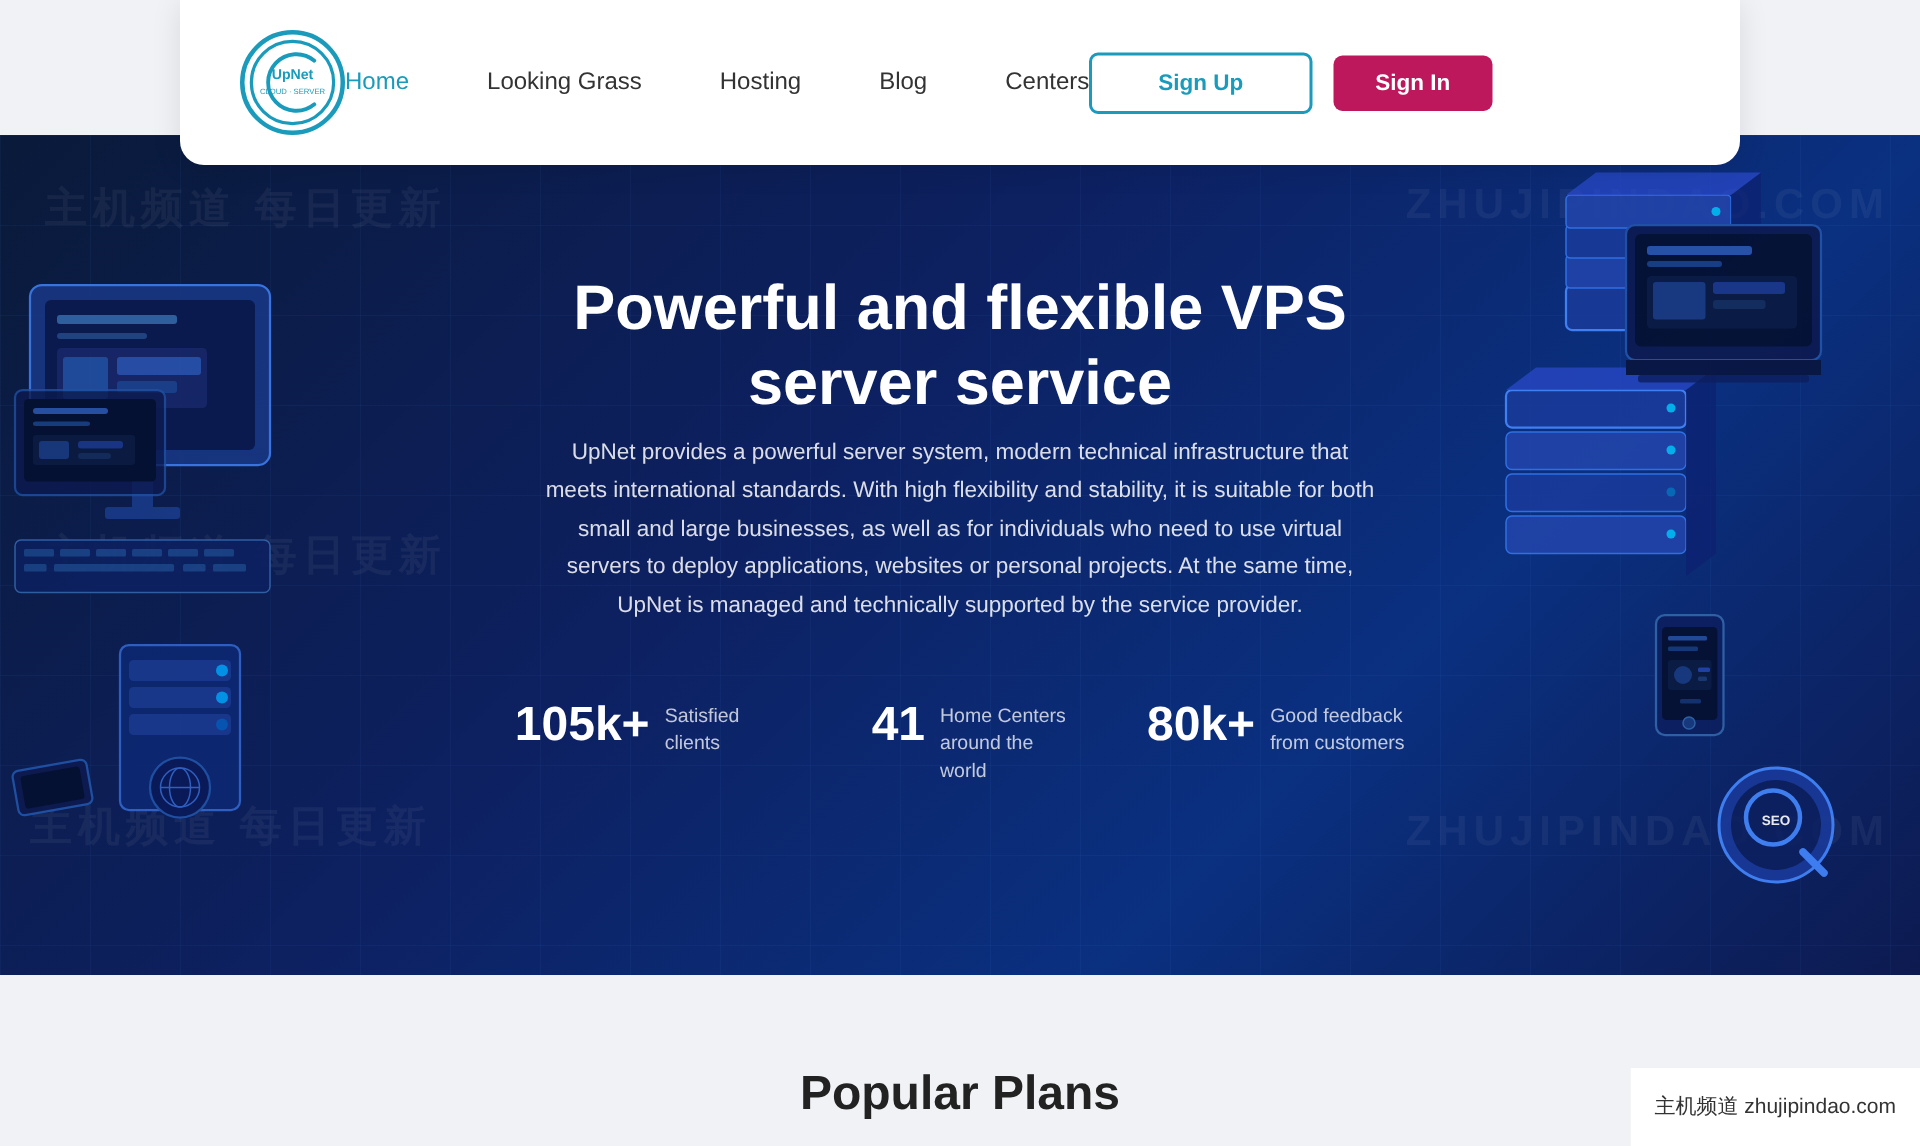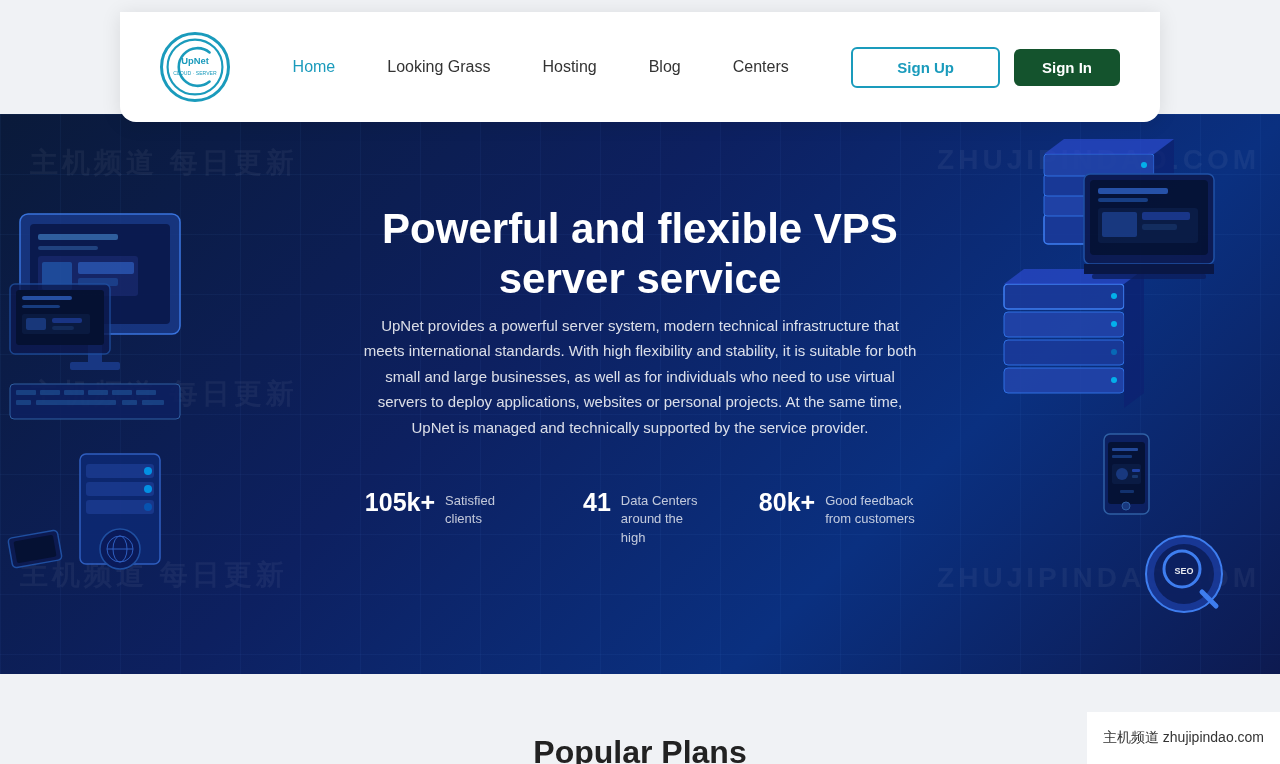--- a/index.html
+++ b/index.html
@@ -2,27 +2,27 @@
 <html><head>
   <meta charset="utf-8">
   <style>
     * { margin: 0; padding: 0; box-sizing: border-box; }
     body { font-family: 'Segoe UI', Arial, sans-serif; background: #f0f2f5; width: 1280px; overflow-x: hidden; }
 
     
     .navbar {
       background: #fff;
       width: 1040px;
-      margin: 12px auto;
+      margin: 0 auto;
       border-radius: 0 0 16px 16px;
       padding: 0 40px;
       height: 110px;
       display: flex;
       align-items: center;
-      justify-content: space-between;
+      justify-content: flex-start;
       position: relative;
       z-index: 10;
       box-shadow: 0 2px 20px rgba(0,0,0,0.1);
     }
     .logo-area {
       display: flex;
       align-items: center;
       gap: 8px;
     }
     .logo-circle {
@@ -65,21 +65,21 @@
       background: transparent;
       color: #1a9bbc;
       border-radius: 6px;
       font-size: 15px;
       font-weight: 600;
       cursor: pointer;
     }
     .btn-signin {
       padding: 10px 28px;
       border: none;
-      background: #14532d;
+      background: #be185d;
       color: #fff;
       border-radius: 6px;
       font-size: 15px;
       font-weight: 600;
       cursor: pointer;
     }
 
     
     .hero {
       background: linear-gradient(135deg, #0a1a3a 0%, #0d2060 40%, #0a3080 70%, #0d1a50 100%);
@@ -146,21 +146,21 @@
       position: relative;
       z-index: 5;
     }
     .stat-item {
       display: flex;
       align-items: flex-start;
       gap: 10px;
     }
     .stat-number {
       color: #fff;
-      font-size: 25px;
+      font-size: 32px;
       font-weight: 800;
       white-space: nowrap;
     }
     .stat-label {
       color: rgba(255,255,255,0.75);
       font-size: 13px;
       line-height: 1.4;
       margin-top: 4px;
       max-width: 90px;
     }
@@ -387,21 +387,21 @@
     <p class="hero-desc">UpNet provides a powerful server system, modern technical infrastructure that meets international standards. With high flexibility and stability, it is suitable for both small and large businesses, as well as for individuals who need to use virtual servers to deploy applications, websites or personal projects. At the same time, UpNet is managed and technically supported by the service provider.</p>
   </div>
 
   <div class="hero-stats">
     <div class="stat-item">
       <span class="stat-number">105k+</span>
       <span class="stat-label">Satisfied clients</span>
     </div>
     <div class="stat-item">
       <span class="stat-number">41</span>
-      <span class="stat-label">Data Centers around the high</span>
+      <span class="stat-label">Home Centers around the world</span>
     </div>
     <div class="stat-item">
       <span class="stat-number">80k+</span>
       <span class="stat-label">Good feedback from customers</span>
     </div>
   </div>
 </section>
 
 <section class="popular-plans">
   <h2 class="plans-title">Popular Plans</h2>

